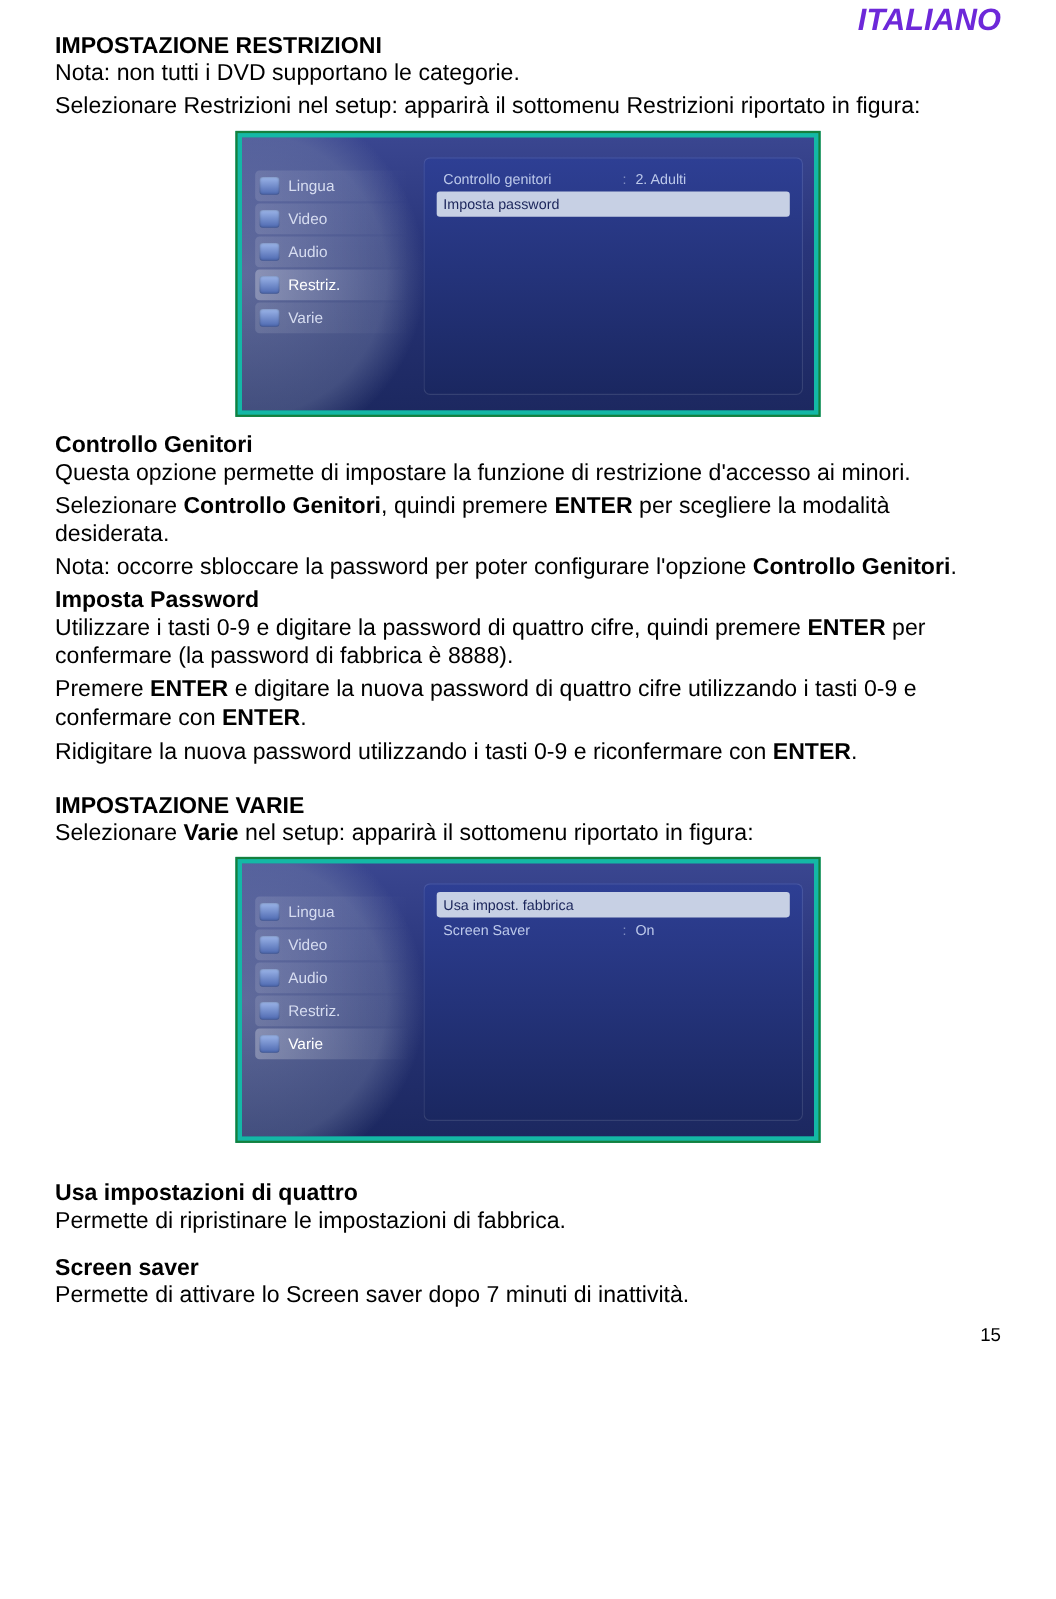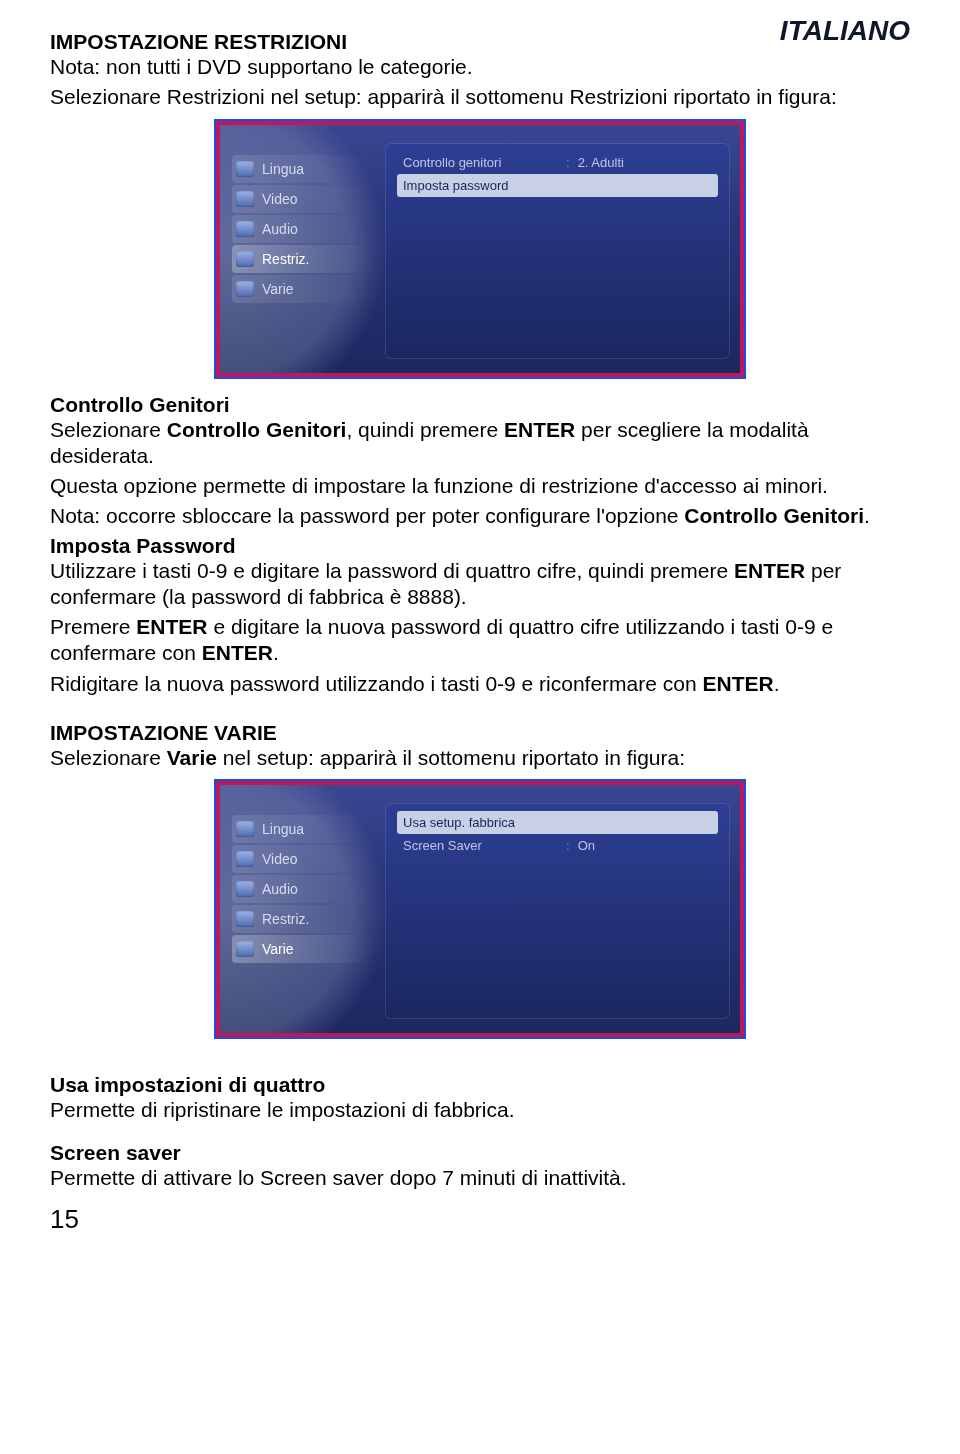--- a/index.html
+++ b/index.html
@@ -8,53 +8,53 @@
     font-family: Arial, Helvetica, sans-serif;
     background: #fff;
     width: 960px;
   }
   .page {
     padding: 30px 50px 20px 50px;
     position: relative;
   }
   .lang-label {
     position: absolute;
-    top: 15px;
+    top: 2px;
     right: 50px;
     font-style: italic;
     font-weight: bold;
     font-size: 28px;
-    color: #0f172a;
+    color: #6d28d9;
   }
   .heading {
     font-weight: bold;
     font-size: 21px;
     margin: 0;
   }
   .para {
     font-size: 21px;
     line-height: 1.25;
     margin: 0 0 4px 0;
   }
   .spacer-sm { height: 14px; }
   .spacer-md { height: 20px; }
   b { font-weight: bold; }
   .page-num {
-    text-align: left;
-    font-size: 26px;
+    text-align: right;
+    font-size: 17px;
     margin-top: 12px;
   }
 
   
   .shot {
     width: 520px;
     margin: 8px auto 14px auto;
-    background: #be185d;
+    background: #14b8a6;
     padding: 4px 4px 4px 4px;
-    border: 2px solid #1d4ed8;
+    border: 2px solid #15803d;
   }
   .shot-inner {
     position: relative;
     height: 248px;
     background: linear-gradient(#3a4690 0%, #29357a 40%, #1c2860 100%);
     overflow: hidden;
   }
   
   .sidebar-curve {
     position: absolute;
@@ -161,24 +161,24 @@
           <span>2. Adulti</span>
         </div>
         <div class="p-row hi">
           <span class="lab">Imposta password</span>
         </div>
       </div>
     </div>
   </div>
 
   <p class="heading">Controllo Genitori</p>
+  <p class="para">Questa opzione permette di impostare la funzione di restrizione d'accesso ai minori.</p>
   <p class="para">
     <span>Selezionare </span><b>Controllo Genitori</b><span>, quindi premere </span><b>ENTER</b><span> per scegliere la modalità desiderata.</span>
   </p>
-  <p class="para">Questa opzione permette di impostare la funzione di restrizione d'accesso ai minori.</p>
   <p class="para">
     <span>Nota: occorre sbloccare la password per poter configurare l'opzione </span><b>Controllo Genitori</b><span>.</span>
   </p>
 
   <p class="heading">Imposta Password</p>
   <p class="para">
     <span>Utilizzare i tasti 0-9 e digitare la password di quattro cifre, quindi premere </span><b>ENTER</b><span> per confermare (la password di fabbrica è 8888).</span>
   </p>
   <p class="para">
     <span>Premere </span><b>ENTER</b><span> e digitare la nuova password di quattro cifre utilizzando i tasti 0-9 e confermare con </span><b>ENTER</b><span>.</span>
@@ -214,21 +214,21 @@
           <span class="ic"></span>
           <span>Restriz.</span>
         </div>
         <div class="sb-item sel">
           <span class="ic"></span>
           <span>Varie</span>
         </div>
       </div>
       <div class="panel">
         <div class="p-row hi">
-          <span class="lab">Usa setup. fabbrica</span>
+          <span class="lab">Usa impost. fabbrica</span>
         </div>
         <div class="p-row">
           <span class="lab">Screen Saver</span>
           <span class="sep">:</span>
           <span>On</span>
         </div>
       </div>
     </div>
   </div>
 

